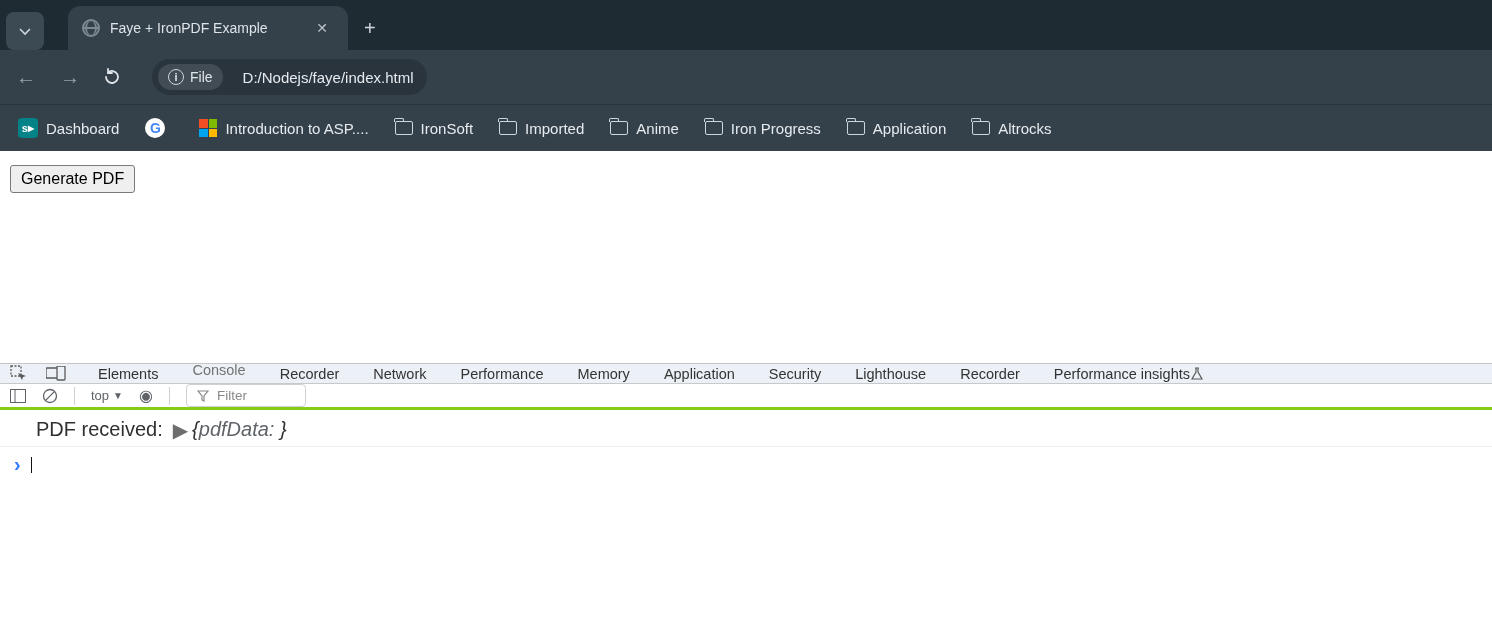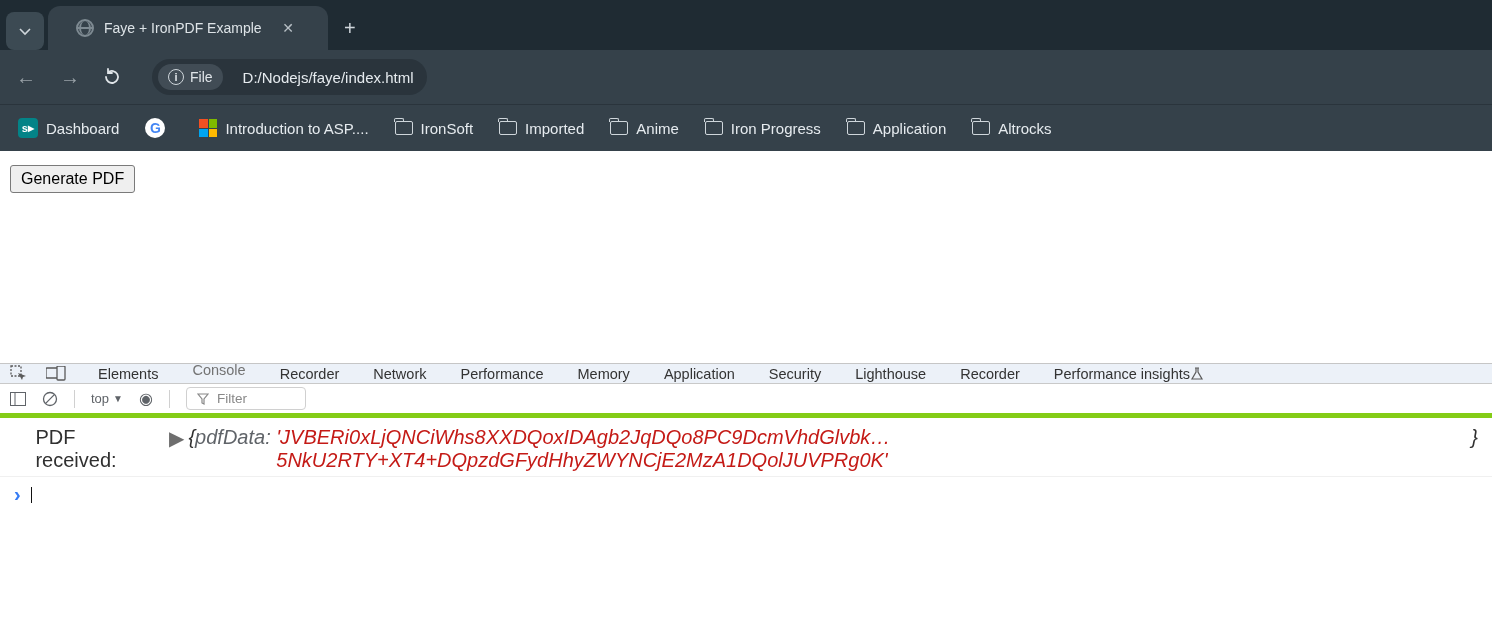--- a/index.html
+++ b/index.html
@@ -1,21 +1,21 @@
 <!DOCTYPE html>
 <html><head>
 <meta charset="utf-8">
 <style>
 * { margin:0; padding:0; box-sizing:border-box; font-family:"Segoe UI",Arial,sans-serif; }
 body { width:1492px; height:622px; background:#fff; overflow:hidden; display:flex; flex-direction:column; }
 
 
 .titlebar { height:50px; background:#1f2b33; display:flex; align-items:flex-end; }
 .win-btn { width:38px; height:38px; margin:6px 4px 0 6px; background:#3c4a53; border-radius:8px; display:flex; align-items:center; justify-content:center; color:#c9d1d6; cursor:pointer; }
-.tab { height:44px; background:#35414a; border-radius:12px 12px 0 0; display:flex; align-items:center; padding:0 28px; margin-left:0; min-width:280px; }
+.tab { height:44px; background:#35414a; border-radius:12px 12px 0 0; display:flex; align-items:center; padding:0 14px; margin-left:20px; min-width:280px; }
 .tab .globe { width:18px; height:18px; border-radius:50%; border:2px solid #7e8a92; display:flex; align-items:center; justify-content:center; margin-right:10px; position:relative; }
 .tab .globe::before { content:""; position:absolute; width:100%; height:2px; background:#7e8a92; }
 .tab .globe::after { content:""; position:absolute; height:100%; width:8px; border:2px solid #7e8a92; border-radius:50%; border-top:none; border-bottom:none; }
 .tab-title { color:#dde3e7; font-size:14px; flex:1; }
 .tab-close { color:#b8c0c6; font-size:14px; padding:2px 6px; cursor:pointer; }
 .new-tab { color:#cfd6db; font-size:20px; padding:0 16px; height:44px; display:flex; align-items:center; cursor:pointer; }
 
 
 .toolbar { height:54px; background:#35414a; display:flex; align-items:center; padding:0 14px; gap:20px; }
 .nav-btn { color:#9aa3a9; font-size:20px; cursor:pointer; width:24px; text-align:center; }
@@ -41,21 +41,21 @@
 .gen-btn { font-family:Arial; font-size:16px; background:#efefef; border:1px solid #7a7a7a; border-radius:3px; padding:4px 10px; cursor:pointer; }
 
 
 .devtools { flex:1; display:flex; flex-direction:column; border-top:1px solid #c6c6c6; }
 .dt-tabs { height:20px; background:#ecf1f8; border-bottom:1px solid #c9c9c9; display:flex; align-items:center; padding:0 10px; gap:30px; font-size:14.5px; color:#333; }
 .dt-icon { color:#5a5a5a; cursor:pointer; }
 .dt-tab { cursor:pointer; padding:7px 2px; }
 .dt-tab.active { color:#737373; border-bottom:2.5px solid #1a73e8; padding-bottom:13px; }
 .dt-insights { display:flex; align-items:center; }
 
-.dt-toolbar { height:34px; background:#fff; border-bottom:5px solid #84cc16; display:flex; align-items:center; padding:0 10px; gap:16px; font-size:13px; color:#5f6368; }
+.dt-toolbar { height:26px; background:#fff; border-bottom:3px solid #84cc16; display:flex; align-items:center; padding:0 10px; gap:16px; font-size:13px; color:#5f6368; }
 .dt-toolbar .sep { width:1px; height:18px; background:#d0d0d0; }
 .ctx { display:flex; align-items:center; gap:4px; cursor:pointer; }
 .eye { font-size:16px; }
 .filter-box { display:flex; align-items:center; gap:8px; border:1px solid #d0d0d0; border-radius:4px; padding:3px 10px; color:#888; font-size:13.5px; min-width:120px; }
 
 .console-body { flex:1; background:#fff; font-family:Consolas,Menlo,monospace; font-size:20px; padding:4px 0; }
 .log-line { display:flex; align-items:flex-start; padding:4px 14px; border-bottom:1px solid #f0f0f0; }
 .log-pad { width:22px; }
 .log-msg { color:#303030; }
 .expand-tri { color:#6e6e6e; margin:0 4px 0 10px; cursor:pointer; }
@@ -212,21 +212,20 @@
   </div>
 
   <div class="console-body">
     <div class="log-line">
       <span class="log-pad"></span>
       <span class="log-msg">PDF received:</span>
       <span class="expand-tri">▶</span>
       <span class="obj-brace">{</span>
       <span class="obj-key">pdfData:</span>
       <span>&nbsp;</span>
-      <span class="obj-str">'JVBERi0xLjQNCiWhs8XXDQoxIDAgb2JqDQo8PC9DcmVhdGlvbk…5NkU2RTY+XT4+DQpzdGFydHhyZWYNCjE2MzA1DQolJUVPRg0K'</span>
       <span class="obj-brace">}</span>
     </div>
     <div class="prompt-line">
       <span class="prompt-chev">›</span>
       <span class="cursor"></span>
     </div>
   </div>
 </div>
 
 </body></html>

